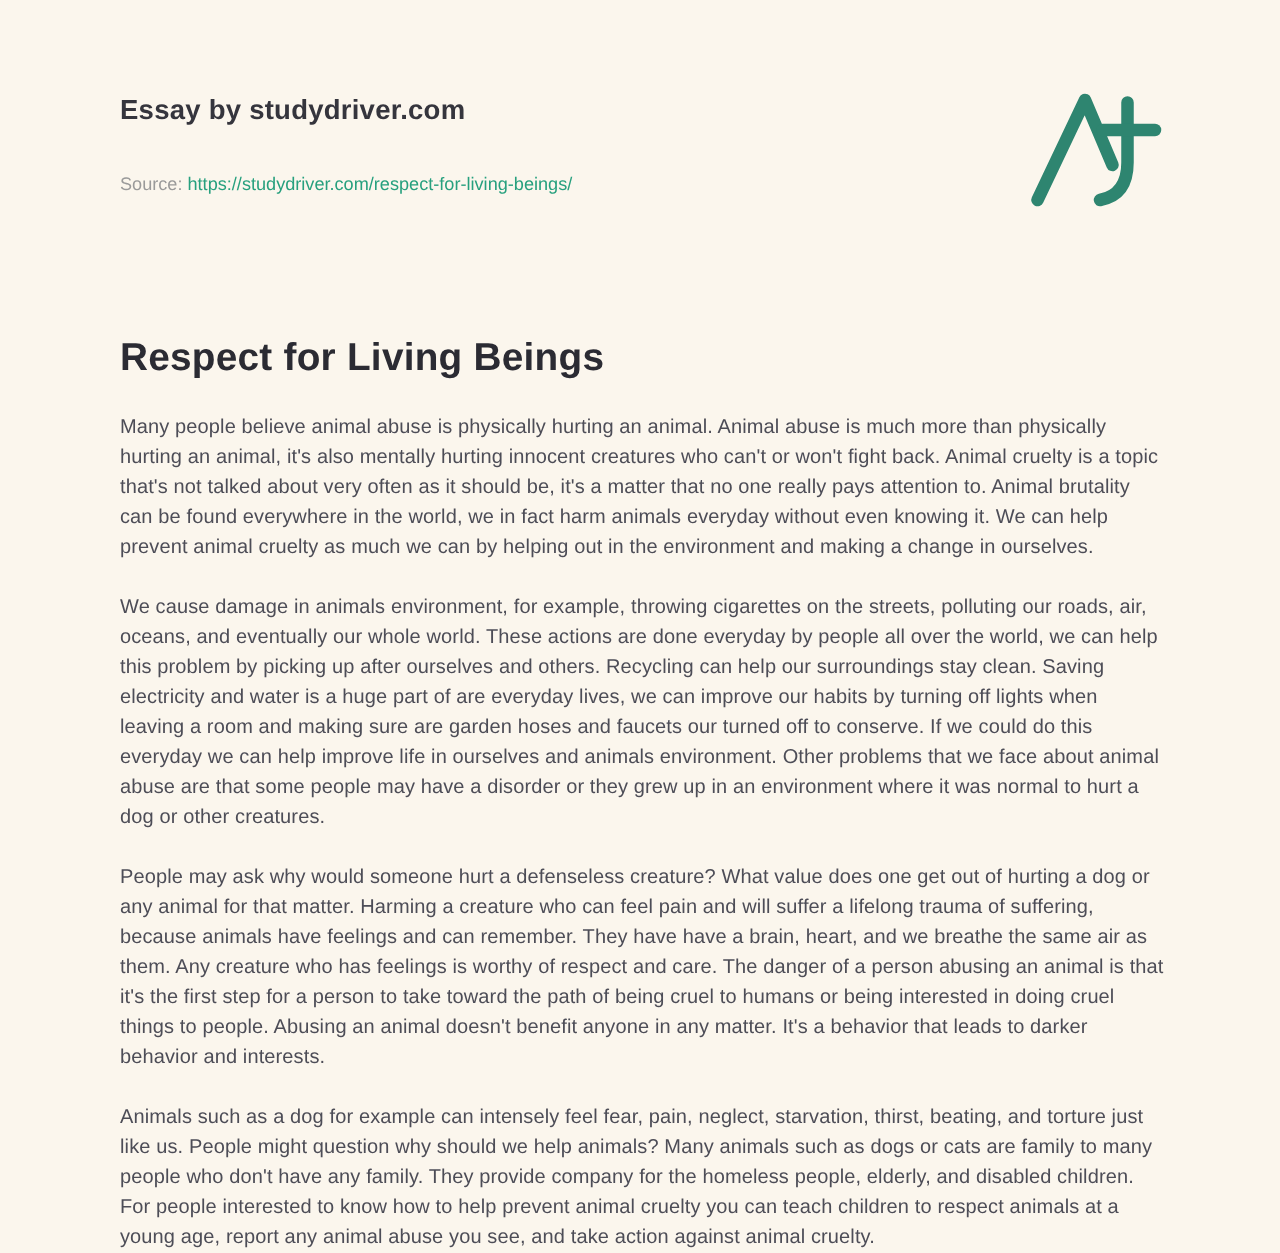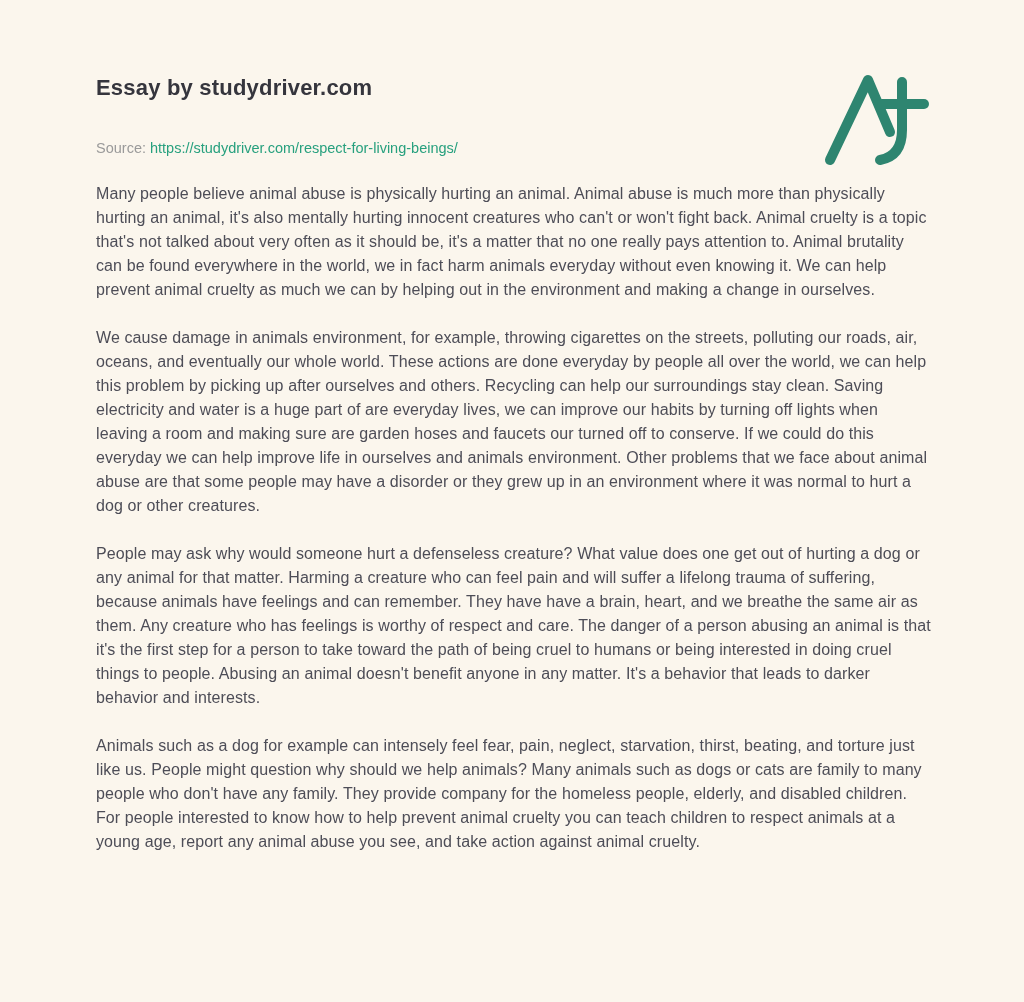--- a/index.html
+++ b/index.html
@@ -76,20 +76,21 @@
   <div class="logo">
     <svg width="110" height="100" viewBox="0 0 110 100" fill="none" xmlns="http://www.w3.org/2000/svg">
 
       <path d="M8 92 L46 12 L68 64" stroke="#2e8570" stroke-width="10" stroke-linecap="round" stroke-linejoin="round" fill="none"></path>
 
       <path d="M80 14 L80 62 Q80 88 58 92" stroke="#2e8570" stroke-width="10" stroke-linecap="round" fill="none"></path>
       <path d="M60 36 L102 36" stroke="#2e8570" stroke-width="10" stroke-linecap="round" fill="none"></path>
     </svg>
   </div>
 
+  <h1 class="title">Respect for Living Beings</h1>
 
   <div class="content">
       <p>Many people believe animal abuse is physically hurting an animal. Animal abuse is much more than physically hurting an animal, it's also mentally hurting innocent creatures who can't or won't fight back. Animal cruelty is a topic that's not talked about very often as it should be, it's a matter that no one really pays attention to. Animal brutality can be found everywhere in the world, we in fact harm animals everyday without even knowing it. We can help prevent animal cruelty as much we can by helping out in the environment and making a change in ourselves.</p>
       <p>We cause damage in animals environment, for example, throwing cigarettes on the streets, polluting our roads, air, oceans, and eventually our whole world. These actions are done everyday by people all over the world, we can help this problem by picking up after ourselves and others. Recycling can help our surroundings stay clean. Saving electricity and water is a huge part of are everyday lives, we can improve our habits by turning off lights when leaving a room and making sure are garden hoses and faucets our turned off to conserve. If we could do this everyday we can help improve life in ourselves and animals environment. Other problems that we face about animal abuse are that some people may have a disorder or they grew up in an environment where it was normal to hurt a dog or other creatures.</p>
       <p>People may ask why would someone hurt a defenseless creature? What value does one get out of hurting a dog or any animal for that matter. Harming a creature who can feel pain and will suffer a lifelong trauma of suffering, because animals have feelings and can remember. They have have a brain, heart, and we breathe the same air as them. Any creature who has feelings is worthy of respect and care. The danger of a person abusing an animal is that it's the first step for a person to take toward the path of being cruel to humans or being interested in doing cruel things to people. Abusing an animal doesn't benefit anyone in any matter. It's a behavior that leads to darker behavior and interests.</p>
       <p>Animals such as a dog for example can intensely feel fear, pain, neglect, starvation, thirst, beating, and torture just like us. People might question why should we help animals? Many animals such as dogs or cats are family to many people who don't have any family. They provide company for the homeless people, elderly, and disabled children. For people interested to know how to help prevent animal cruelty you can teach children to respect animals at a young age, report any animal abuse you see, and take action against animal cruelty.</p>
     </div>
 
 </div>
 

